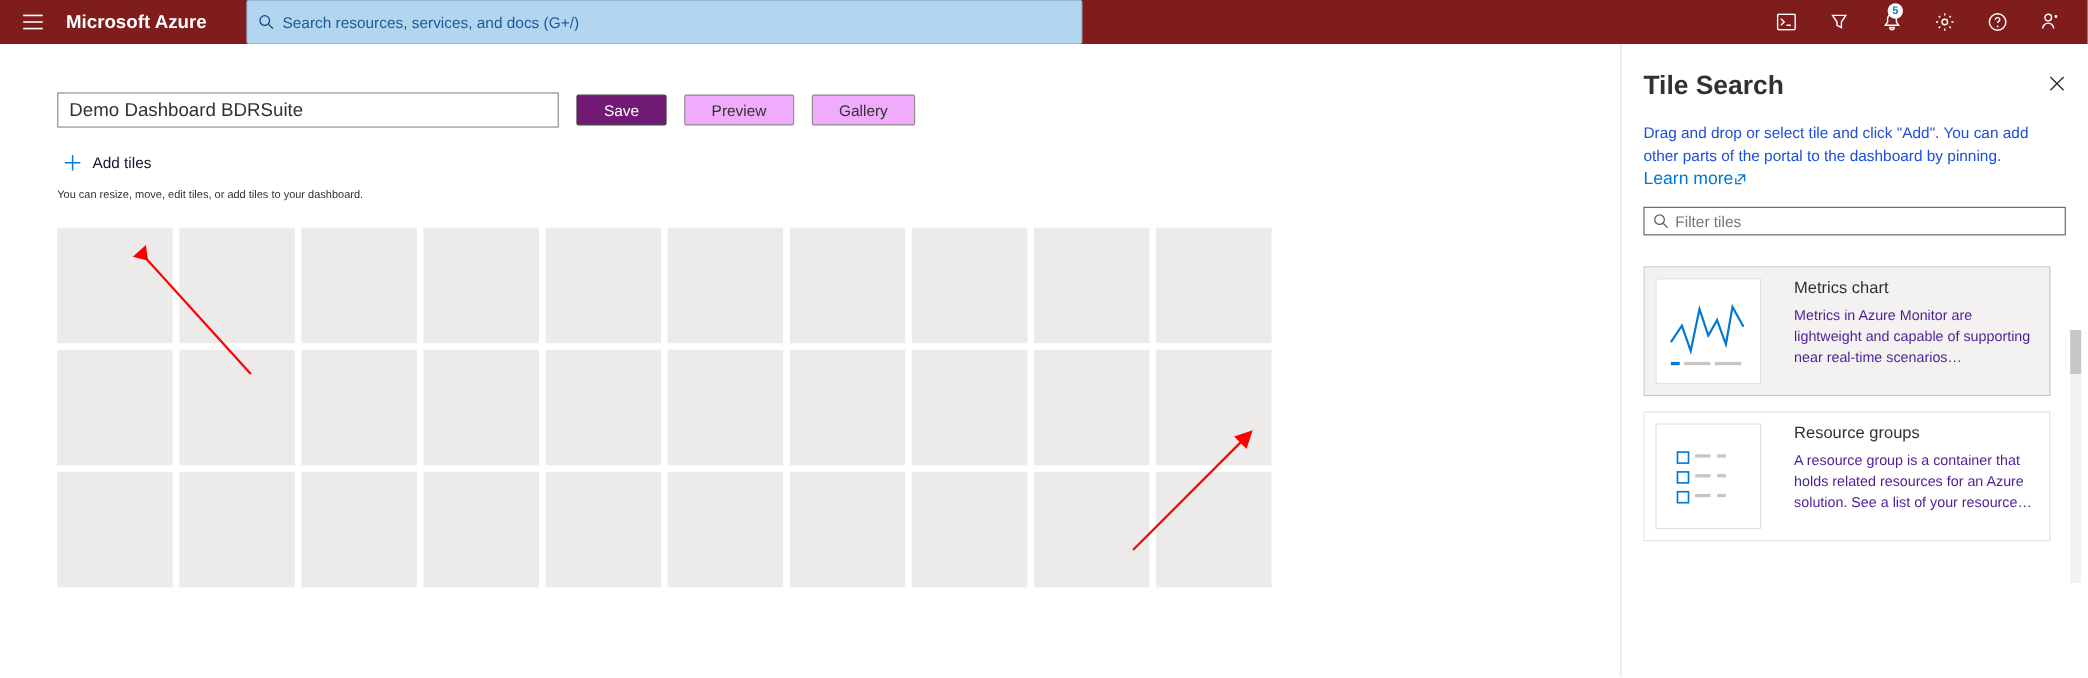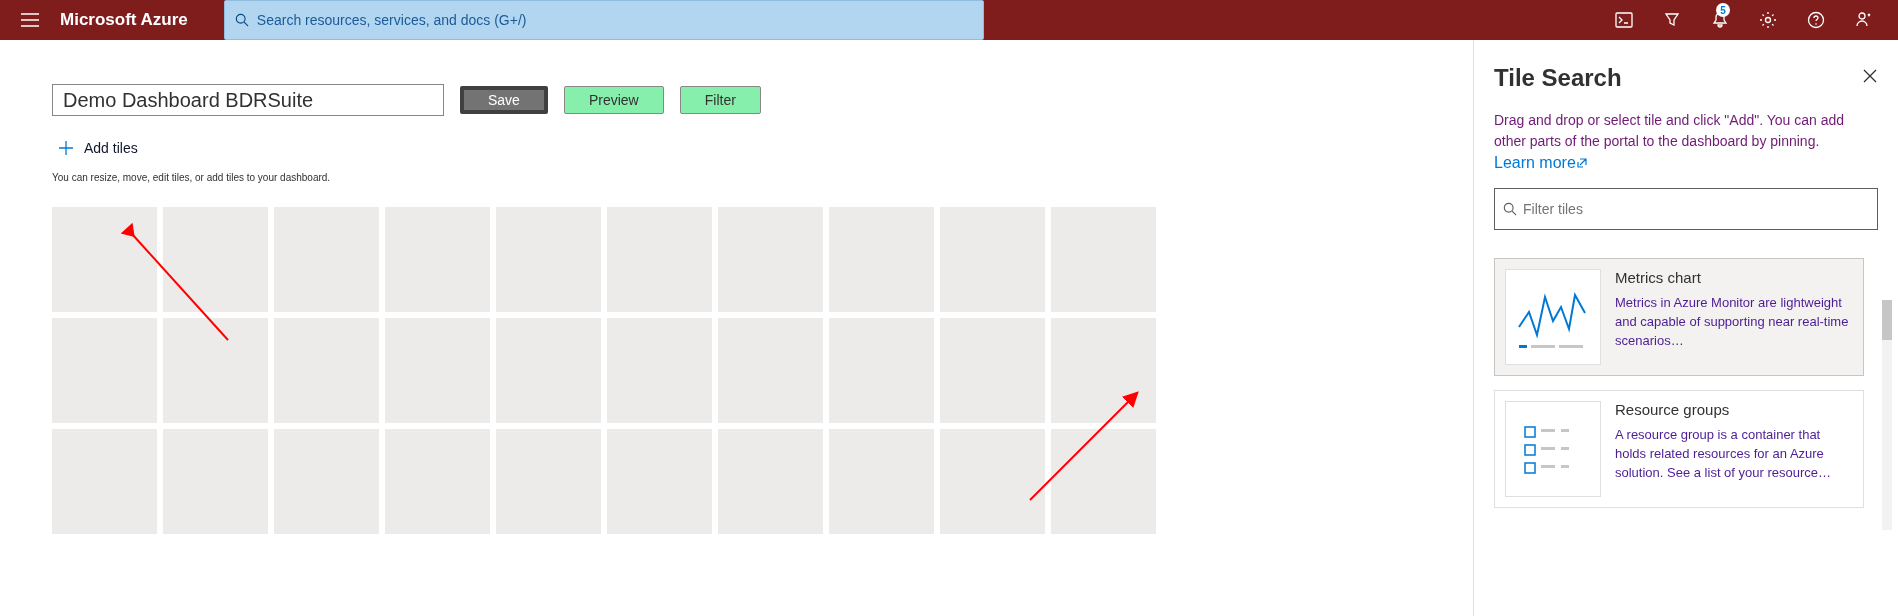--- a/index.html
+++ b/index.html
@@ -13,44 +13,44 @@
 .search-wrap input { background: transparent; border: none; outline: none; font-size: 14px; color: #0a4680; flex: 1; }
 .search-wrap input::placeholder { color: #1b5a99; }
 .topbar-fill { flex: 1; }
 .topicon { width: 48px; height: 40px; display: flex; align-items: center; justify-content: center; cursor: pointer; position: relative; }
 .notif-badge { position: absolute; top: 3px; left: 50%; transform: translateX(-4px); background: #fff; color: #0078d4; font-size: 10px; font-weight: 600; border-radius: 8px; min-width: 14px; height: 14px; display: flex; align-items: center; justify-content: center; padding: 0 3px; }
 
 .main-area { display: flex; height: calc(100% - 40px); }
 
 .dashboard { flex: 1; padding: 44px 0 0 44px; position: relative; overflow: hidden; }
 .dash-header { display: flex; align-items: center; gap: 16px; margin-bottom: 20px; padding-left: 8px; }
-.name-input { width: 392px; height: 32px; border: 1px solid #8a8886; padding: 0 10px; font-size: 20px; font-family: inherit; color: #323130; outline: none; }
+.name-input { width: 456px; height: 32px; border: 1px solid #8a8886; padding: 0 10px; font-size: 17px; font-family: inherit; color: #323130; outline: none; }
 .btn { height: 28px; padding: 0 24px; font-size: 14px; font-family: inherit; cursor: pointer; border-radius: 2px; }
-.btn-primary { background: #737373; color: #fff; border: 4px solid #404040; }
-.btn-default { background: #86efac; color: #323130; border: 1px solid #8a8886; }
+.btn-primary { background: #701a75; color: #fff; border: 1px solid #404040; }
+.btn-default { background: #f0abfc; color: #323130; border: 1px solid #8a8886; }
 
 .add-tiles { display: inline-flex; align-items: center; gap: 10px; color: #0f172a; font-size: 14px; padding: 4px 0 12px 14px; cursor: pointer; }
 .help-text { font-size: 10px; color: #323130; padding: 4px 0 24px 8px; }
 
 .grid { padding-left: 8px; }
 .grid-row { display: flex; gap: 6px; margin-bottom: 6px; }
 .grid-cell { width: 105px; height: 105px; background: #edebe9; }
 
 .arrow-svg { position: absolute; pointer-events: none; }
 
 .sidepanel { width: 425px; border-left: 1px solid #e1dfdd; padding: 24px 20px; display: flex; flex-direction: column; }
 .panel-head { display: flex; align-items: center; justify-content: space-between; margin-bottom: 18px; }
 .panel-title { font-size: 24px; font-weight: 600; color: #323130; }
 .close-x { cursor: pointer; }
-.panel-desc { font-size: 14px; color: #701a75; line-height: 1.5; }
+.panel-desc { font-size: 14px; color: #1d4ed8; line-height: 1.5; }
 .learn-link { color: #0078d4; text-decoration: none; display: inline-flex; align-items: center; gap: 0; margin-top: 2px; }
-.filter-wrap { margin-top: 16px; height: 42px; border: 1px solid #605e5c; display: flex; align-items: center; padding: 0 8px; }
+.filter-wrap { margin-top: 16px; height: 26px; border: 1px solid #605e5c; display: flex; align-items: center; padding: 0 8px; }
 .filter-wrap input { border: none; outline: none; font-size: 14px; margin-left: 6px; flex: 1; }
 .tiles-list { margin-top: 28px; display: flex; flex-direction: column; gap: 14px; overflow-y: auto; flex: 1; padding-right: 14px; }
-.tile-card { display: flex; gap: 14px; border: 1px solid #e1dfdd; padding: 10px; cursor: pointer; }
+.tile-card { display: flex; gap: 30px; border: 1px solid #e1dfdd; padding: 10px; cursor: pointer; }
 .tile-card.selected { background: #f3f2f1; border-color: #c8c6c4; }
 .tile-thumb { width: 96px; height: 96px; border: 1px solid #e1dfdd; background: #fff; flex-shrink: 0; display: flex; align-items: center; justify-content: center; }
 .tile-info { flex: 1; }
 .tile-name { font-size: 15px; color: #323130; margin-bottom: 8px; }
 .tile-desc { font-size: 13px; color: #4c1d95; line-height: 1.45; }
 .scrollbar-track { width: 10px; background: #f3f2f1; height: 230px; position: absolute; right: 6px; top: 260px; }
 .scrollbar-thumb { width: 10px; background: #c8c6c4; height: 40px; }
 </style>
 </head>
 <body>
@@ -107,21 +107,21 @@
       </svg>
   </div>
 </div>
 
 <div class="main-area">
   <div class="dashboard">
     <div class="dash-header">
       <input class="name-input" value="Demo Dashboard BDRSuite" style="">
       <button class="btn btn-primary">Save</button>
       <button class="btn btn-default">Preview</button>
-      <button class="btn btn-default">Filter</button>
+      <button class="btn btn-default">Gallery</button>
     </div>
     <div class="add-tiles">
       <svg width="16" height="16" viewBox="0 0 16 16">
           <path d="M8 1v14M1 8h14" stroke="#0078d4" stroke-width="1.3"></path>
         </svg>
       <span>Add tiles</span>
     </div>
     <div class="help-text">You can resize, move, edit tiles, or add tiles to your dashboard.</div>
     <div class="grid">
       <div class="grid-row">

